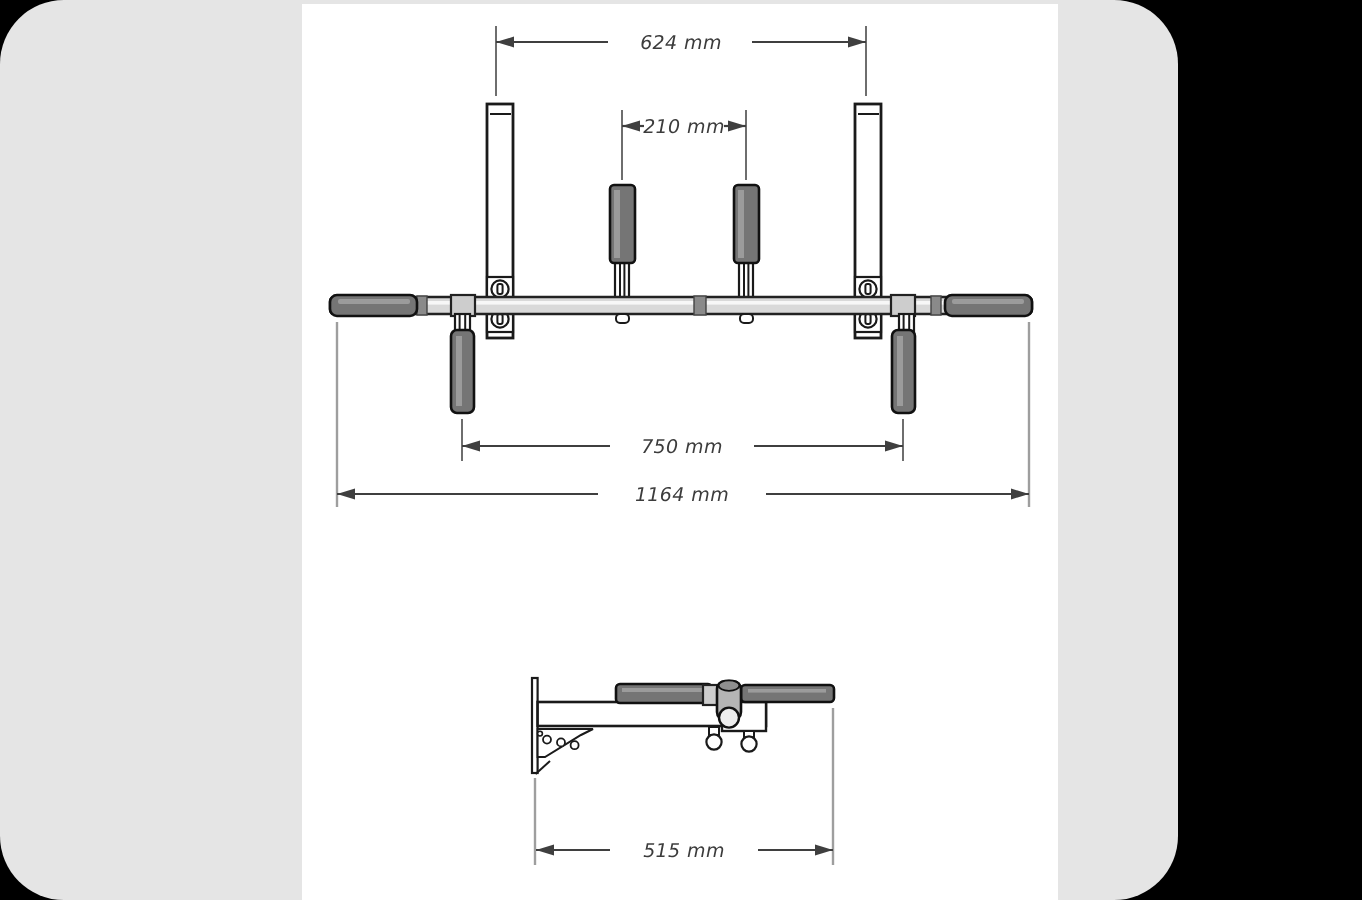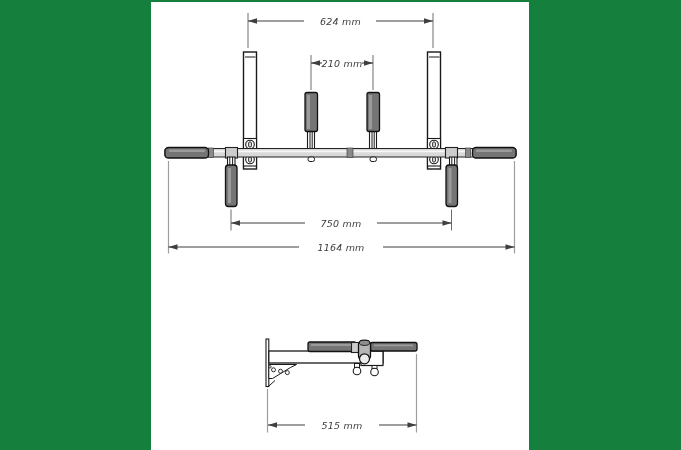--- a/index.html
+++ b/index.html
@@ -1,16 +1,16 @@
 <!DOCTYPE html>
 <html><head>
 <meta charset="utf-8">
 <style>
   html,body{margin:0;padding:0;background:#000;}
-  #stage{position:relative;width:681px;height:450px;background:#15803d;overflow:hidden;}
+  #stage{position:relative;width:589px;height:450px;background:#e5e5e5;overflow:hidden;border-radius:32px;}
   #canvas{position:absolute;left:151px;top:2px;width:378px;height:448px;background:#fff;}
   svg{position:absolute;left:0;top:0;display:block;}
   .outline{fill:#ffffff;stroke:#1a1a1a;}
   .grip{fill:#757575;stroke:#111111;stroke-width:1.3;}
   .grip-hl{fill:#9b9b9b;stroke:none;}
   .tube{fill:#d9d9d9;stroke:#222222;stroke-width:1.2;}
   .collar{fill:#8a8a8a;stroke:#444444;stroke-width:0.7;}
   .sleeve{fill:#cdcdcd;stroke:#222222;stroke-width:1.1;}
   .dimline{stroke:#3f3f3f;stroke-width:1.1;fill:none;}
   .extline{stroke:#6e6e6e;stroke-width:1;fill:none;}

